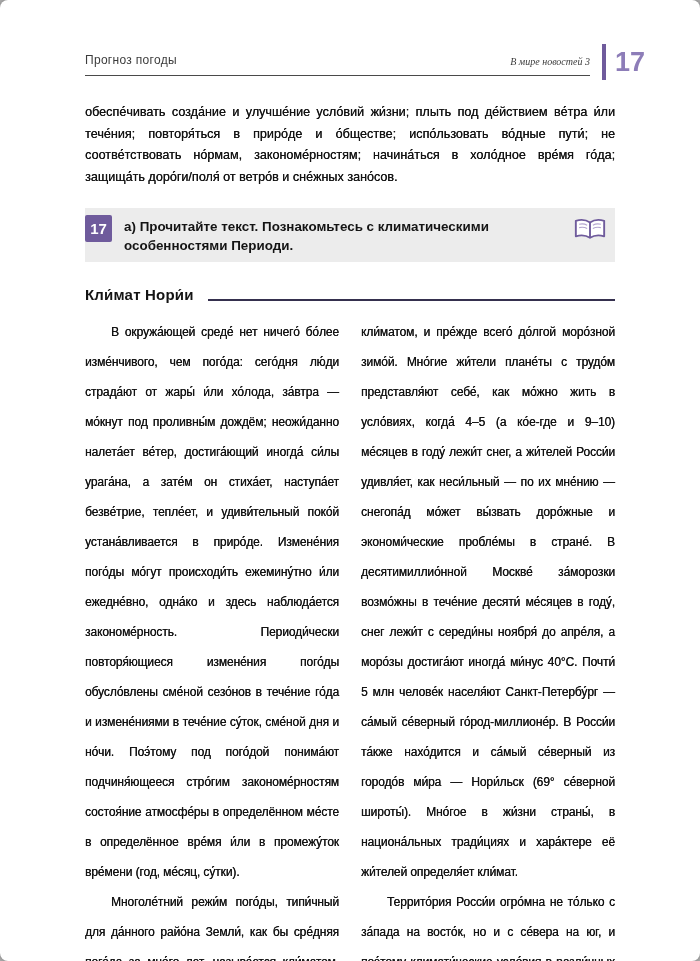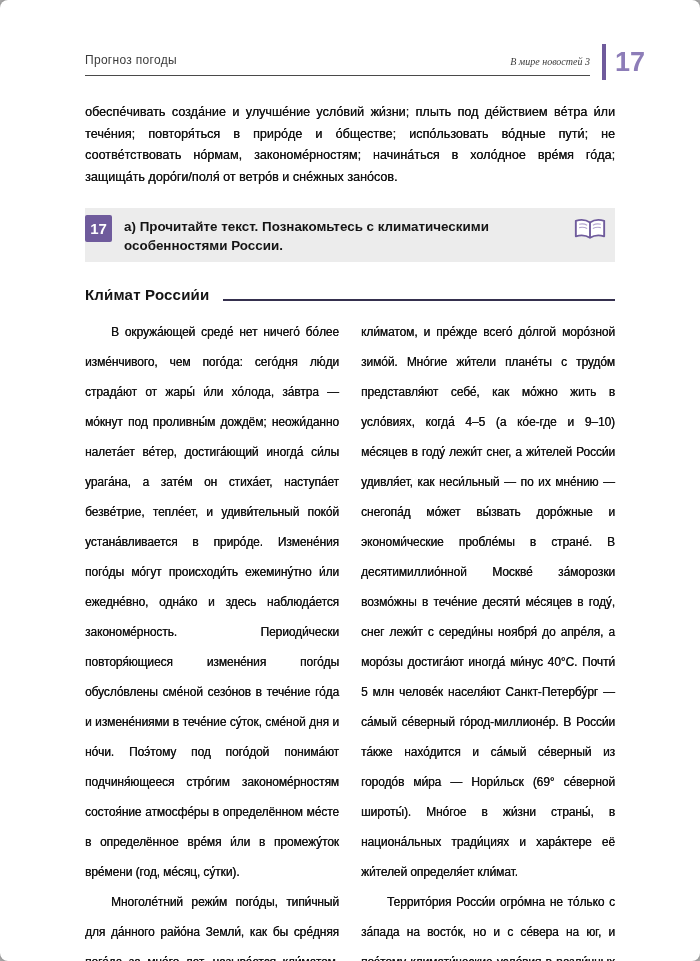--- a/index.html
+++ b/index.html
@@ -92,32 +92,32 @@
     <div class="pagenum-block">
       <span class="pagenum-bar"></span>
       <span class="pagenum">17</span>
     </div>
   </div>
 
   <p class="intro">обеспе́чивать созда́ние и улучше́ние усло́вий жи́зни; плыть под де́йствием ве́тра и́ли тече́ния; повторя́ться в приро́де и о́бществе; испо́льзовать во́дные пути́; не соотве́тствовать но́рмам, закономе́рностям; начина́ться в холо́дное вре́мя го́да; защища́ть доро́ги/поля́ от ветро́в и сне́жных зано́сов.</p>
 
   <div class="exercise">
     <span class="ex-badge">17</span>
-    <span class="ex-text">а) Прочитайте текст. Познакомьтесь с климатическими особенностями России.</span>
+    <span class="ex-text">а) Прочитайте текст. Познакомьтесь с климатическими особенностями Периоди.</span>
     <span class="book-icon">
       <svg width="34" height="23" viewBox="0 0 36 24" aria-hidden="true">
         <path d="M18 4.5 C14 1.8 8.5 1.2 3 2.8 L3 19.2 C8.5 17.6 14 18.2 18 20.8 C22 18.2 27.5 17.6 33 19.2 L33 2.8 C27.5 1.2 22 1.8 18 4.5 Z" fill="#ffffff" stroke="#6f5b9c" stroke-width="2" stroke-linejoin="round"></path>
         <path d="M18 4.5 L18 20.8" stroke="#6f5b9c" stroke-width="2"></path>
         <path d="M6.5 6.5 C9.5 5.8 12.5 6.1 15 7.4 M6.5 10 C9.5 9.3 12.5 9.6 15 10.9 M21 7.4 C23.5 6.1 26.5 5.8 29.5 6.5 M21 10.9 C23.5 9.6 26.5 9.3 29.5 10" fill="none" stroke="#b3a5cf" stroke-width="1.2"></path>
       </svg>
     </span>
   </div>
 
   <h2 class="section-title">
-    <span>Кли́мат России́и</span>
+    <span>Кли́мат Нори́и</span>
     <span class="section-rule"></span>
   </h2>
 
   <div class="columns">
     <div class="col">
         <p class="para">В окружа́ющей среде́ нет ничего́ бо́лее изме́нчивого, чем пого́да: сего́дня лю́ди страда́ют от жары́ и́ли хо́лода, за́втра — мо́кнут под проливны́м дождём; неожи́данно налета́ет ве́тер, достига́ющий иногда́ си́лы урага́на, а зате́м он стиха́ет, наступа́ет безве́трие, тепле́ет, и удиви́тельный поко́й устана́вливается в приро́де. Измене́ния пого́ды мо́гут происходи́ть ежемину́тно и́ли ежедне́вно, одна́ко и здесь наблюда́ется закономе́рность. Периоди́чески повторя́ющиеся измене́ния пого́ды обусло́влены сме́ной сезо́нов в тече́ние го́да и измене́ниями в тече́ние су́ток, сме́ной дня и но́чи. Поэ́тому под пого́дой понима́ют подчиня́ющееся стро́гим закономе́рностям состоя́ние атмосфе́ры в определённом ме́сте в определённое вре́мя и́ли в промежу́ток вре́мени (год, ме́сяц, су́тки).</p>
         <p class="para">Многоле́тний режи́м пого́ды, типи́чный для да́нного райо́на Земли́, как бы сре́дняя пого́да за мно́го лет, называ́ется кли́матом. Те́рмин «кли́мат» был введён в нау́чный оборо́т 2200 лет наза́д древнегре́ческим астроно́мом Гиппа́рхом и означа́ет по-гре́чески «накло́н». Поздне́е кли́матом назва́ли сре́днее состоя́ние атмосфе́ры в определённом райо́не Земли́, кото́рое практи́чески не изменя́ется на протяже́нии одного́ поколе́ния, то есть поря́дка 30–40 лет.</p>
       </div>
     <div class="col">
         <p class="para noindent">кли́матом, и пре́жде всего́ до́лгой моро́зной зимо́й. Мно́гие жи́тели плане́ты с трудо́м представля́ют себе́, как мо́жно жить в усло́виях, когда́ 4–5 (а ко́е-где и 9–10) ме́сяцев в году́ лежи́т снег, а жи́телей Росси́и удивля́ет, как неси́льный — по их мне́нию — снегопа́д мо́жет вы́звать доро́жные и экономи́ческие пробле́мы в стране́. В десятимиллио́нной Москве́ за́морозки возмо́жны в тече́ние десяти́ ме́сяцев в году́, снег лежи́т с середи́ны ноября́ до апре́ля, а моро́зы достига́ют иногда́ ми́нус 40°С. Почти́ 5 млн челове́к населя́ют Санкт-Петербу́рг — са́мый се́верный го́род-миллионе́р. В Росси́и та́кже нахо́дится и са́мый се́верный из городо́в ми́ра — Нори́льск (69° се́верной широты́). Мно́гое в жи́зни страны́, в национа́льных тради́циях и хара́ктере её жи́телей определя́ет кли́мат.</p>

